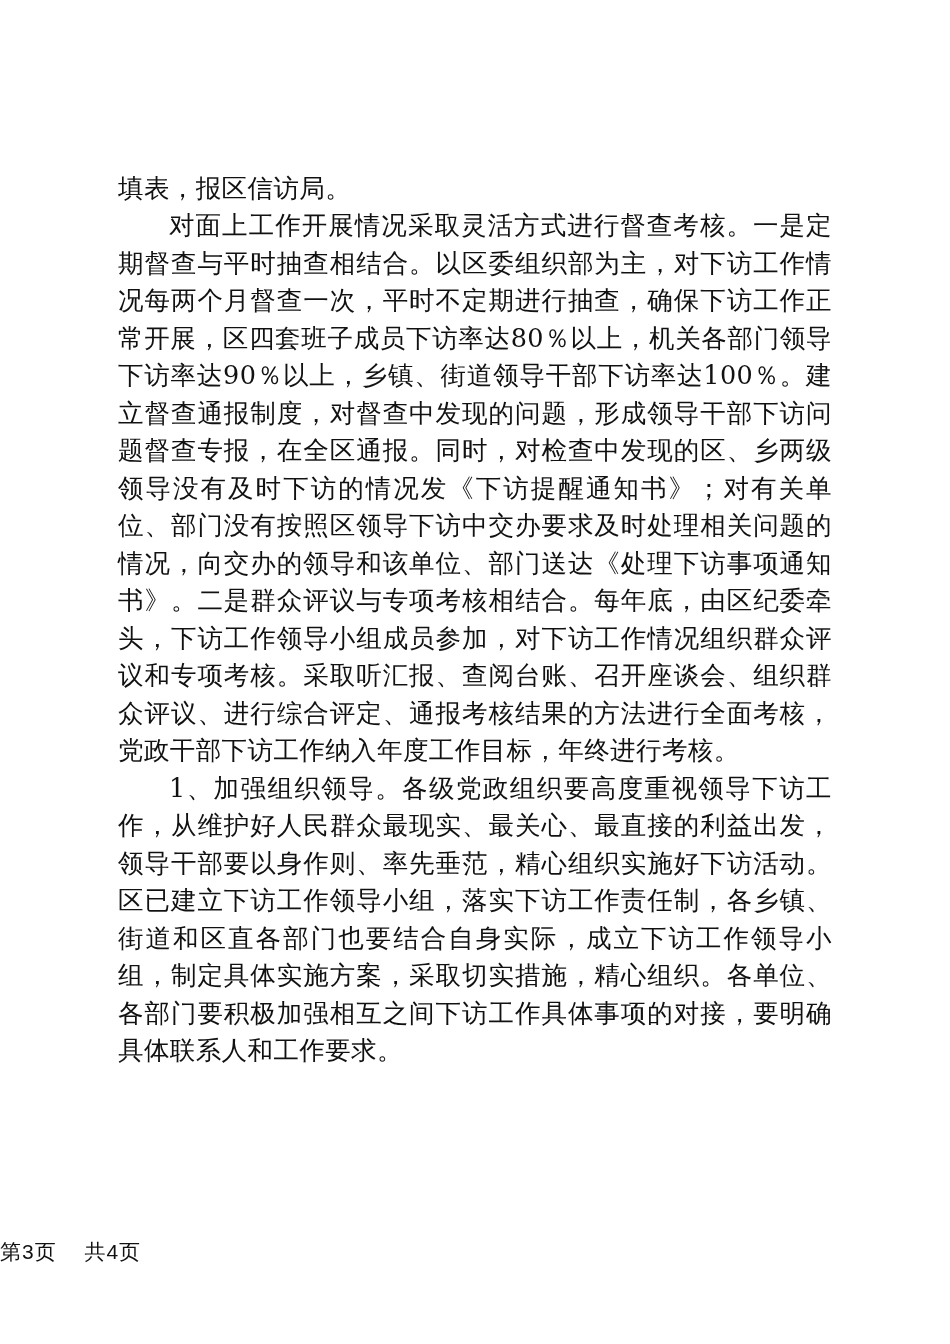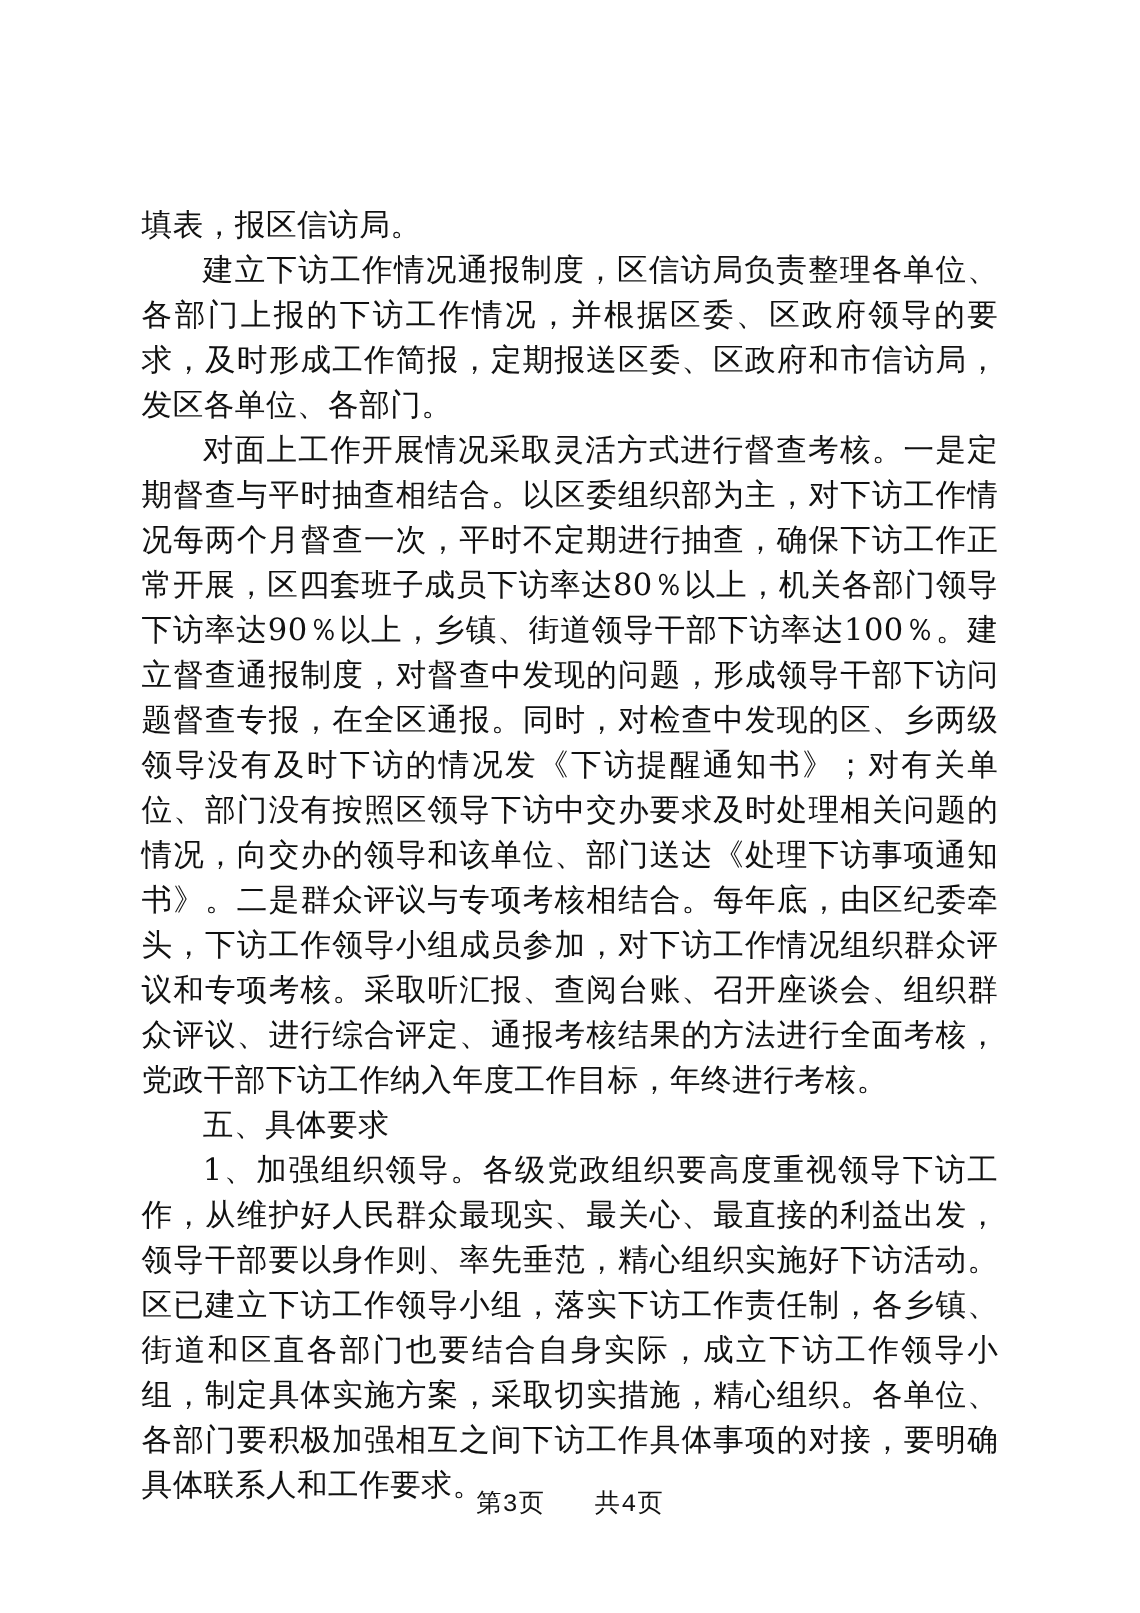--- a/index.html
+++ b/index.html
@@ -38,43 +38,40 @@
     text-indent: 2em;
   }
   .doc-body p.noindent {
     text-indent: 0;
   }
   .footer {
     position: absolute;
     left: 0;
     right: 0;
     bottom: 78px;
-    text-align: center;
     font-size: 21px;
-    font-family: Liberation Mono, monospace;
+    font-family: Liberation Sans, sans-serif;
     color: #111;
     letter-spacing: 1px;
   }
   .footer .pg {
     display: inline-block;
   }
   .footer .sep {
     display: inline-block;
     width: 14px;
   }
 </style>
 </head>
 <body>
 
 <div class="page">
   <div class="doc-body">
     <p class="noindent">填表，报区信访局。</p>
-    <p>建立下访工作情况通报制度，区信访局负责整理各单位、各部门上报的下访工作情况，并根据区委、区政府领导的要求，及时形成工作简报，定期报送区委、区政府和市信访局，发区各单位、各部门。</p>
     <p>对面上工作开展情况采取灵活方式进行督查考核。一是定期督查与平时抽查相结合。以区委组织部为主，对下访工作情况每两个月督查一次，平时不定期进行抽查，确保下访工作正常开展，区四套班子成员下访率达80％以上，机关各部门领导下访率达90％以上，乡镇、街道领导干部下访率达100％。建立督查通报制度，对督查中发现的问题，形成领导干部下访问题督查专报，在全区通报。同时，对检查中发现的区、乡两级领导没有及时下访的情况发《下访提醒通知书》；对有关单位、部门没有按照区领导下访中交办要求及时处理相关问题的情况，向交办的领导和该单位、部门送达《处理下访事项通知书》。二是群众评议与专项考核相结合。每年底，由区纪委牵头，下访工作领导小组成员参加，对下访工作情况组织群众评议和专项考核。采取听汇报、查阅台账、召开座谈会、组织群众评议、进行综合评定、通报考核结果的方法进行全面考核，党政干部下访工作纳入年度工作目标，年终进行考核。</p>
-    <p>五、具体要求</p>
     <p>1、加强组织领导。各级党政组织要高度重视领导下访工作，从维护好人民群众最现实、最关心、最直接的利益出发，领导干部要以身作则、率先垂范，精心组织实施好下访活动。区已建立下访工作领导小组，落实下访工作责任制，各乡镇、街道和区直各部门也要结合自身实际，成立下访工作领导小组，制定具体实施方案，采取切实措施，精心组织。各单位、各部门要积极加强相互之间下访工作具体事项的对接，要明确具体联系人和工作要求。</p>
 
   </div>
 </div>
 
 <div class="footer">
   <span class="pg">第3页</span>
   <span class="sep"></span>
   <span class="pg">共4页</span>
 </div>

